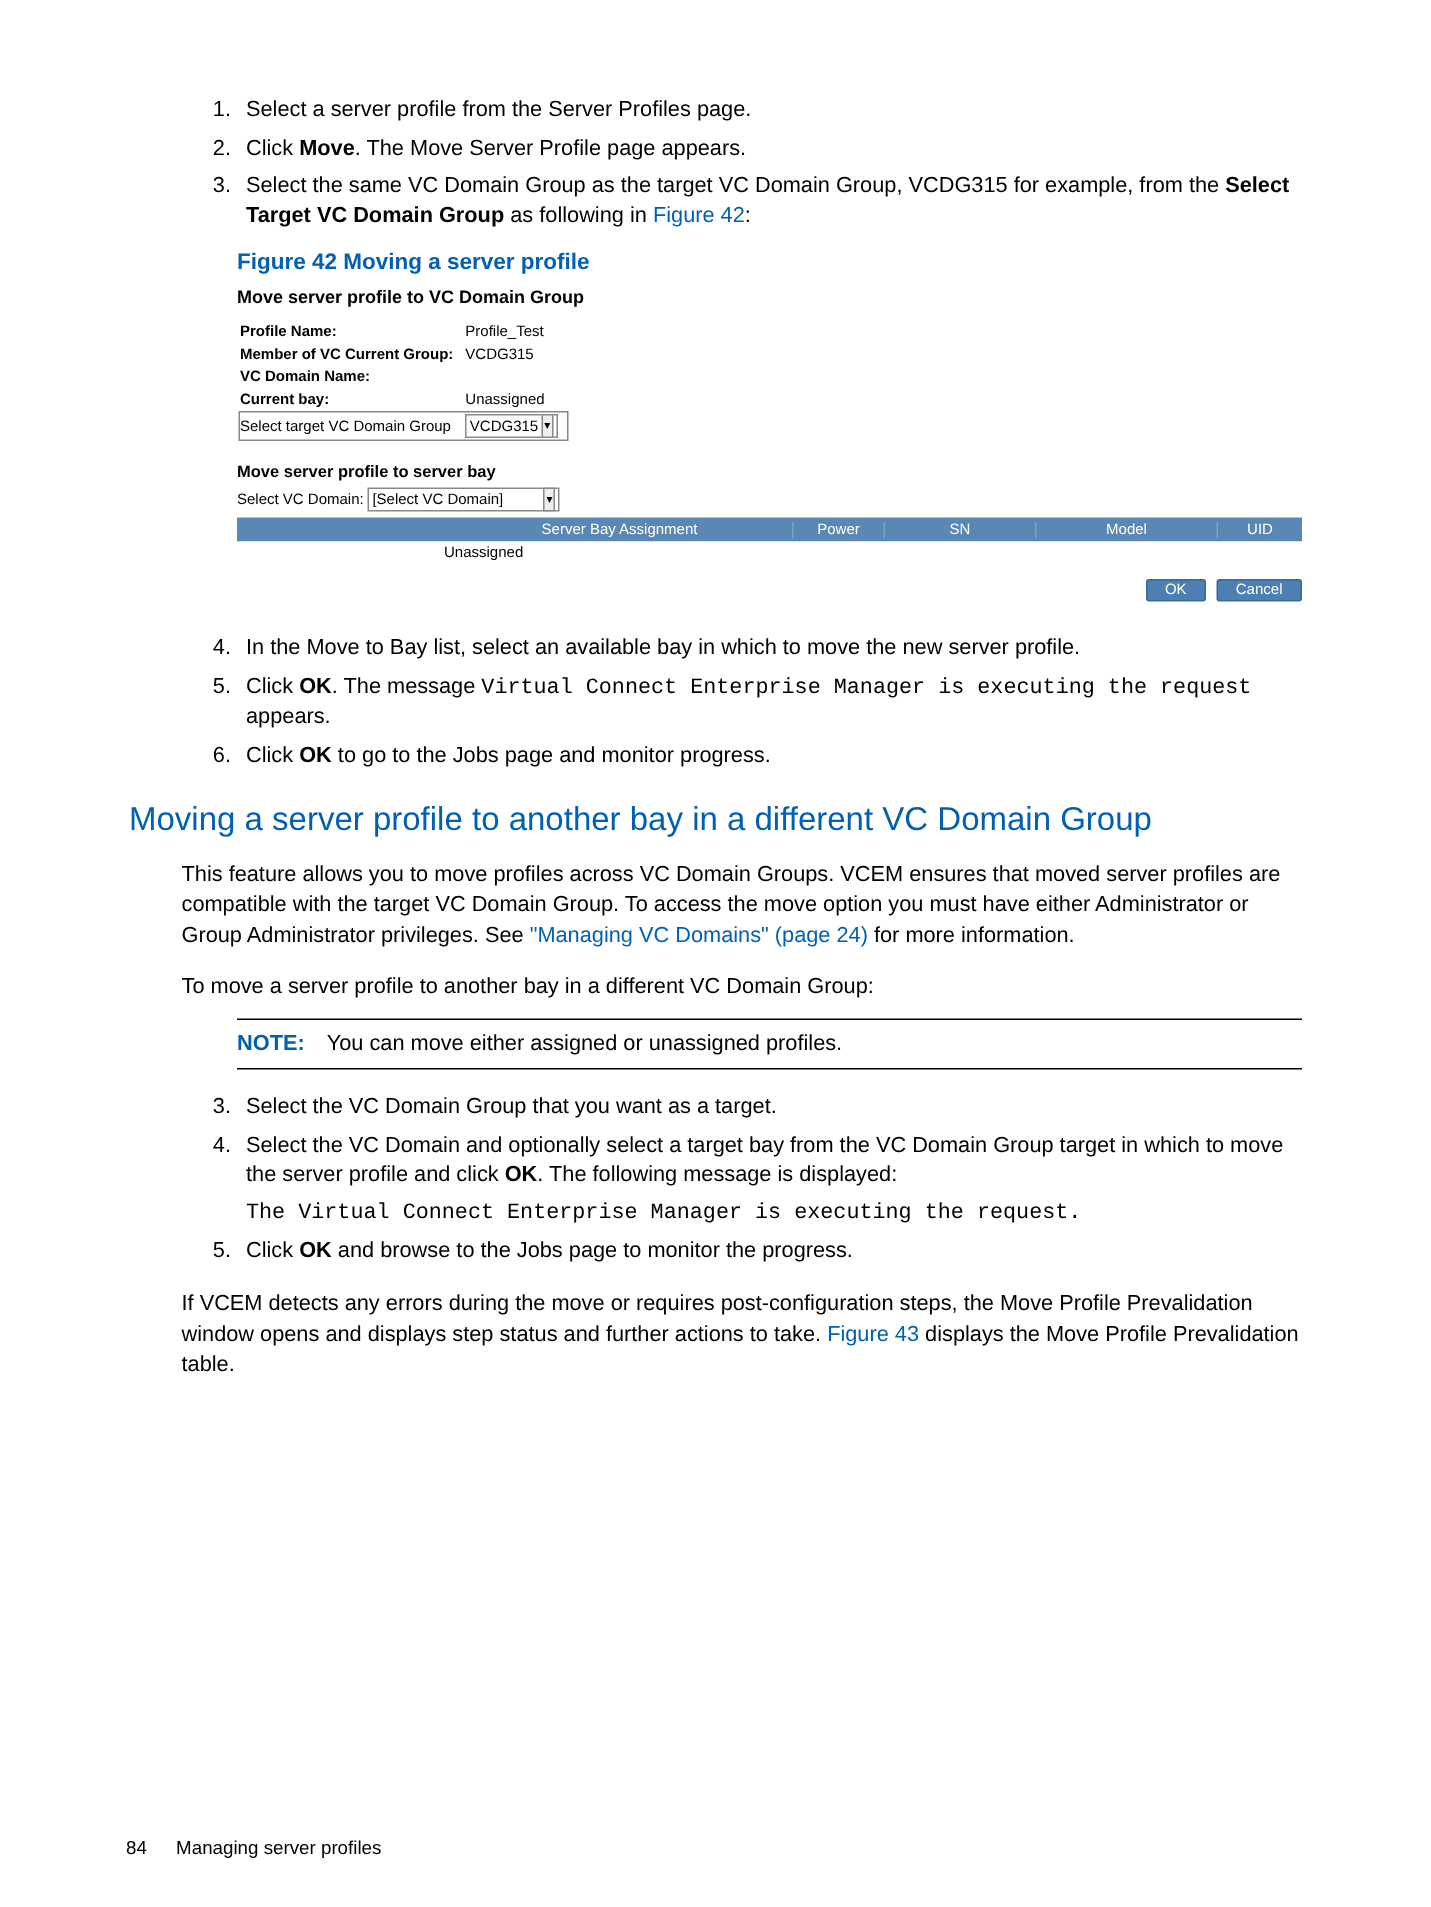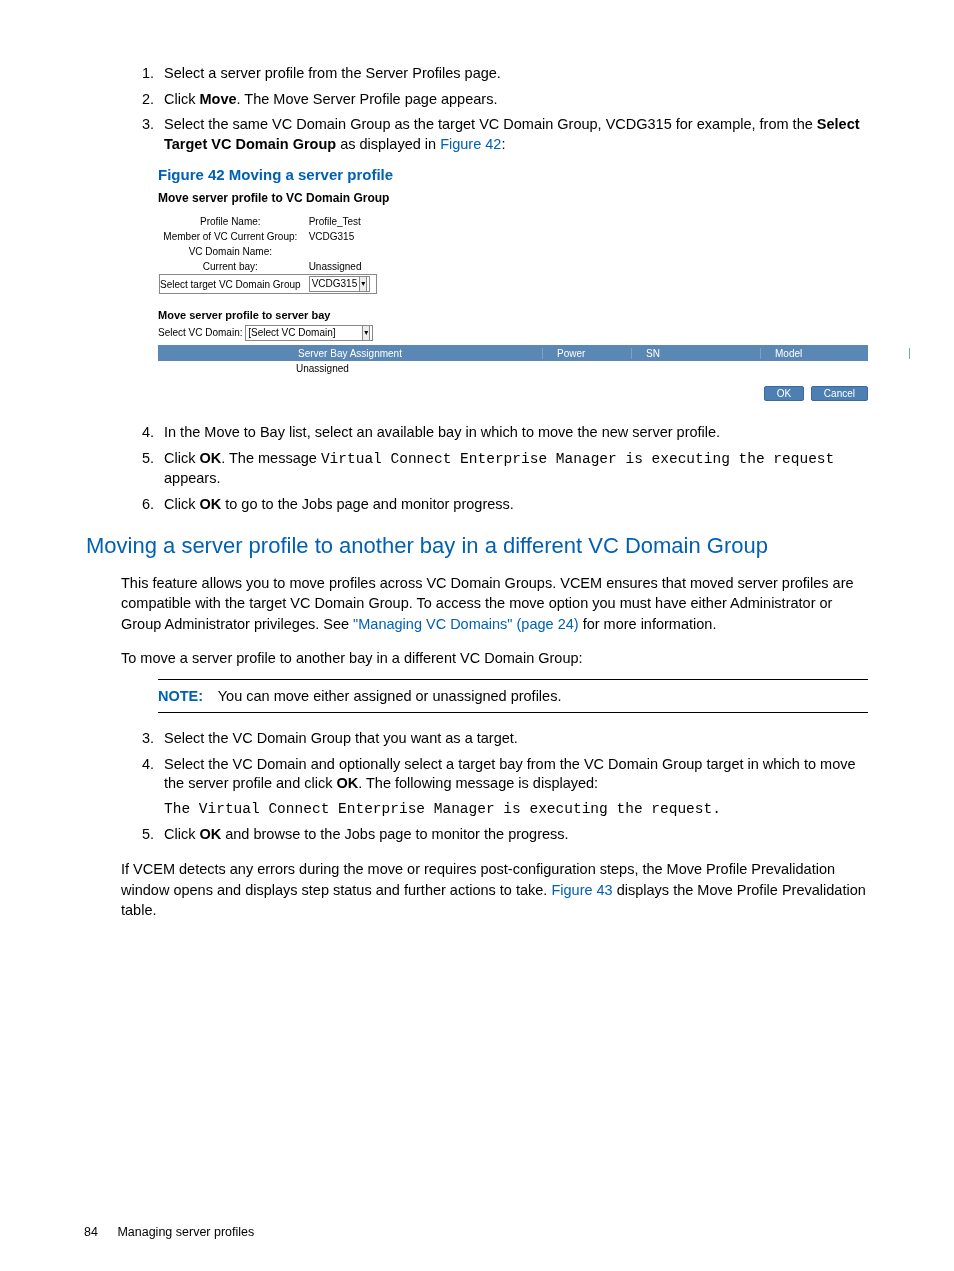--- a/index.html
+++ b/index.html
@@ -46,21 +46,21 @@
   .fig-title {
     font-weight: bold;
     font-size: 12px;
     margin-bottom: 8px;
   }
   .fig-table td {
     padding: 1px 6px 1px 0;
     font-size: 10px;
     vertical-align: middle;
   }
-  .fig-table td.label { font-weight: normal; text-align: center; }
+  .fig-table td.label { font-weight: bold; }
   .select {
     display: inline-block;
     border: 1px solid #888;
     font-size: 10px;
     padding: 0 2px;
     background: #fff;
     height: 14px;
     line-height: 14px;
   }
   .select .arrow {
@@ -83,22 +83,23 @@
     display: flex;
     background: #5a87b3;
     color: #fff;
     font-size: 10px;
     height: 16px;
     align-items: center;
     width: 100%;
   }
   .assign-header div {
     border-right: 1px solid #7aa3ca;
-    padding: 0 14px;
+    padding: 0 0;
     white-space: nowrap;
+    text-align: center;
   }
   .col-sba { flex: 0 0 230px; padding-left: 140px !important; }
   .col-power { flex: 0 0 60px; }
   .col-sn { flex: 0 0 100px; }
   .col-model { flex: 0 0 120px; }
   .col-uid { flex: 1; border-right: none !important; }
   .assign-row {
     font-size: 10px;
     padding: 2px 0 2px 138px;
     background: #fff;
@@ -157,21 +158,21 @@
 <body>
 
 <div class="page">
 
   <ol class="top-steps">
     <li><span>Select a server profile from the Server Profiles page.</span></li>
     <li>
       <span>Click </span><span class="bold">Move</span><span>. The Move Server Profile page appears.</span>
     </li>
     <li>
-      <span>Select the same VC Domain Group as the target VC Domain Group, VCDG315 for example, from the </span><span class="bold">Select Target VC Domain Group</span><span> as displayed in </span><span class="link">Figure 42</span><span>:</span>
+      <span>Select the same VC Domain Group as the target VC Domain Group, VCDG315 for example, from the </span><span class="bold">Select Target VC Domain Group</span><span> as following in </span><span class="link">Figure 42</span><span>:</span>
     </li>
   </ol>
 
   <div class="figure-caption">Figure 42 Moving a server profile</div>
 
   <div class="figure">
     <div class="fig-title">Move server profile to VC Domain Group</div>
     <table class="fig-table">
       <tbody>
           <tr>

